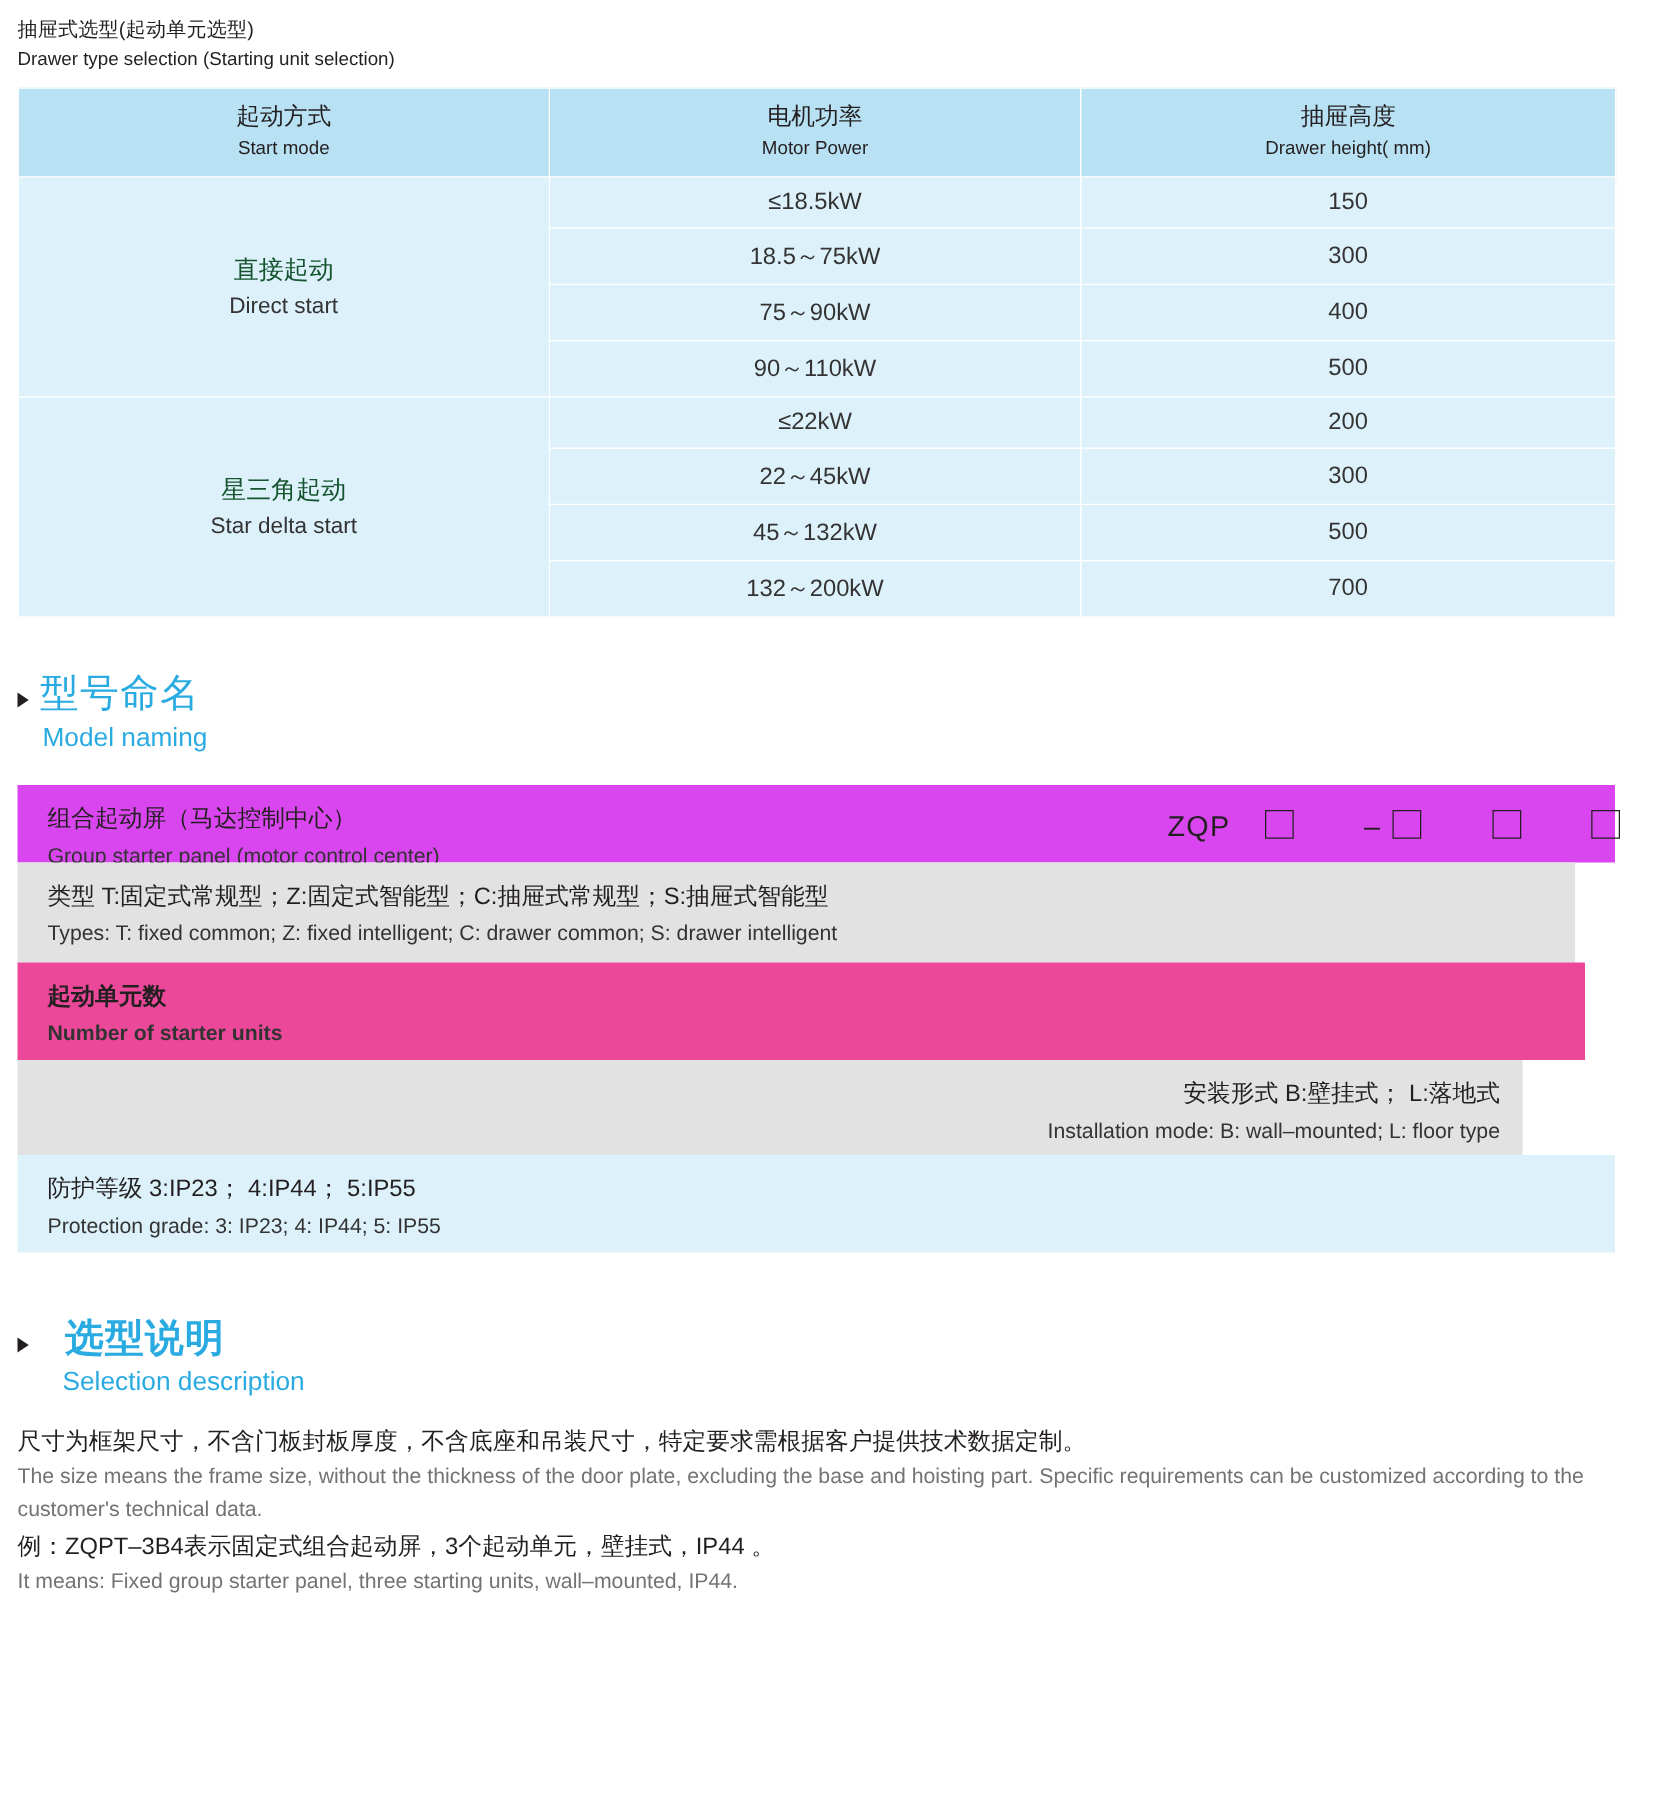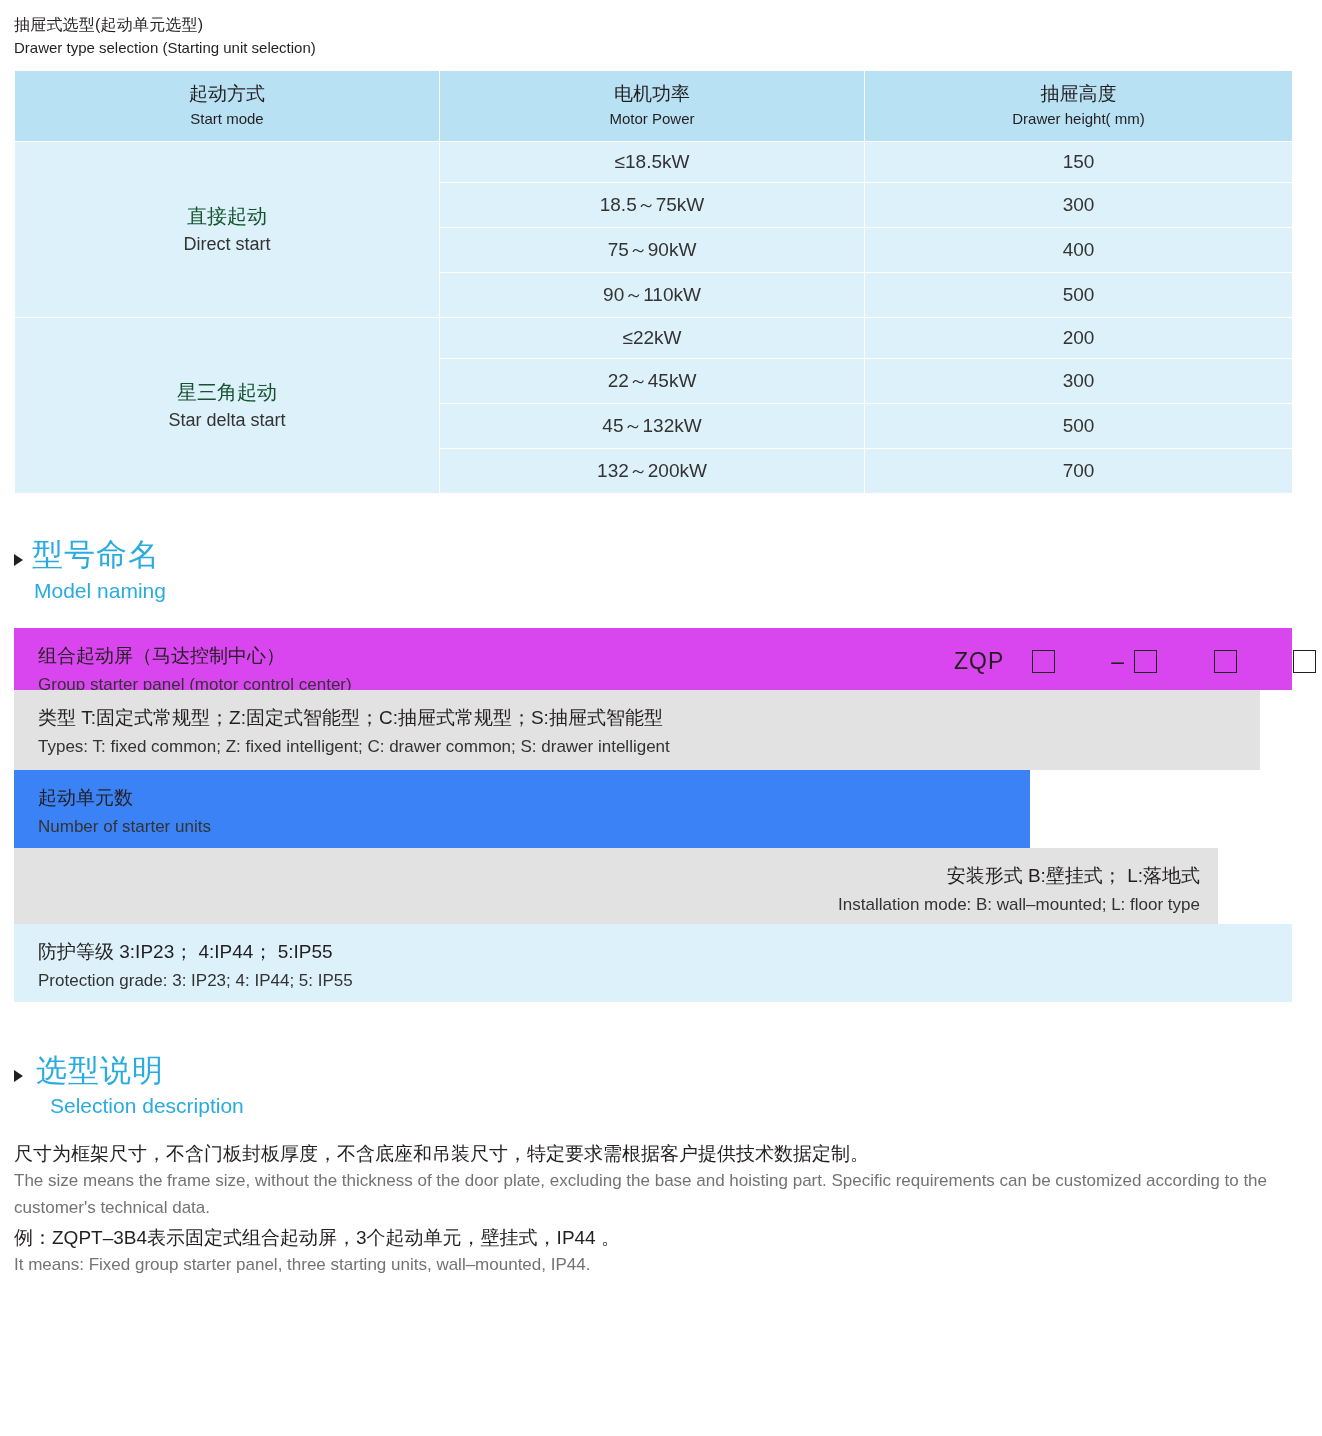--- a/index.html
+++ b/index.html
@@ -122,34 +122,32 @@
   }
   .naming .row .en {
     font-size: 17px;
     color: #333;
     line-height: 1.5;
     margin-top: 2px;
   }
 
   .r1 { background: #d946ef; width: 1278px; height: 62px; padding-top: 14px; }
   .r2 { background: #e2e2e2; width: 1246px; height: 80px; }
-  .r3 { background: #3b82f6; width: 1016px; height: 78px; }
+  .r3 { background: #ec4899; width: 1254px; height: 78px; font-weight: bold; }
   .r4 { background: #e2e2e2; width: 1204px; height: 76px; text-align: right; }
   .r5 { background: #ddf1fb; width: 1278px; height: 78px; }
 
   
   .zqp-line {
     position: absolute;
     top: 20px;
     left: 920px;
     display: flex;
-    align-items: center;
     font-size: 23px;
     color: #231f20;
-    margin-left: 20px;
   }
   .zqp-line .zqp { margin-right: 28px; letter-spacing: 1px; }
   .zqp-line .sq {
     width: 21px; height: 21px;
     border: 1px solid #231f20;
     display: inline-block;
   }
   .zqp-line .gap1 { width: 56px; display: inline-block; }
   .zqp-line .dash { margin: 0 10px 0 0; }
   .zqp-line .gap2 { width: 57px; display: inline-block; }
@@ -294,21 +292,21 @@
 
     <div class="row r5">
       <div class="cn">防护等级  3:IP23； 4:IP44； 5:IP55</div>
       <div class="en">Protection grade:  3: IP23; 4: IP44; 5: IP55</div>
     </div>
   </div>
 
   <div class="section-head" style="margin-top:52px;">
     <div class="tri"></div>
     <div class="titles">
-      <div class="t-cn" style="margin-left:4px;">选型说明</div>
+      <div class="t-cn" style="margin-left:20px;font-weight:bold;">选型说明</div>
       <div class="t-en" style="margin-left:18px;">Selection description</div>
     </div>
   </div>
 
   <div class="desc">
     <p class="cn">尺寸为框架尺寸，不含门板封板厚度，不含底座和吊装尺寸，特定要求需根据客户提供技术数据定制。</p>
     <p class="en">The size means the frame size, without the thickness of the door plate, excluding the base and hoisting part. Specific requirements can be customized according to the customer's technical data.</p>
     <p class="cn" style="margin-top:2px;">例：ZQPT–3B4表示固定式组合起动屏，3个起动单元，壁挂式，IP44 。</p>
     <p class="en">It means: Fixed group starter panel, three starting units, wall–mounted, IP44.</p>
   </div>

